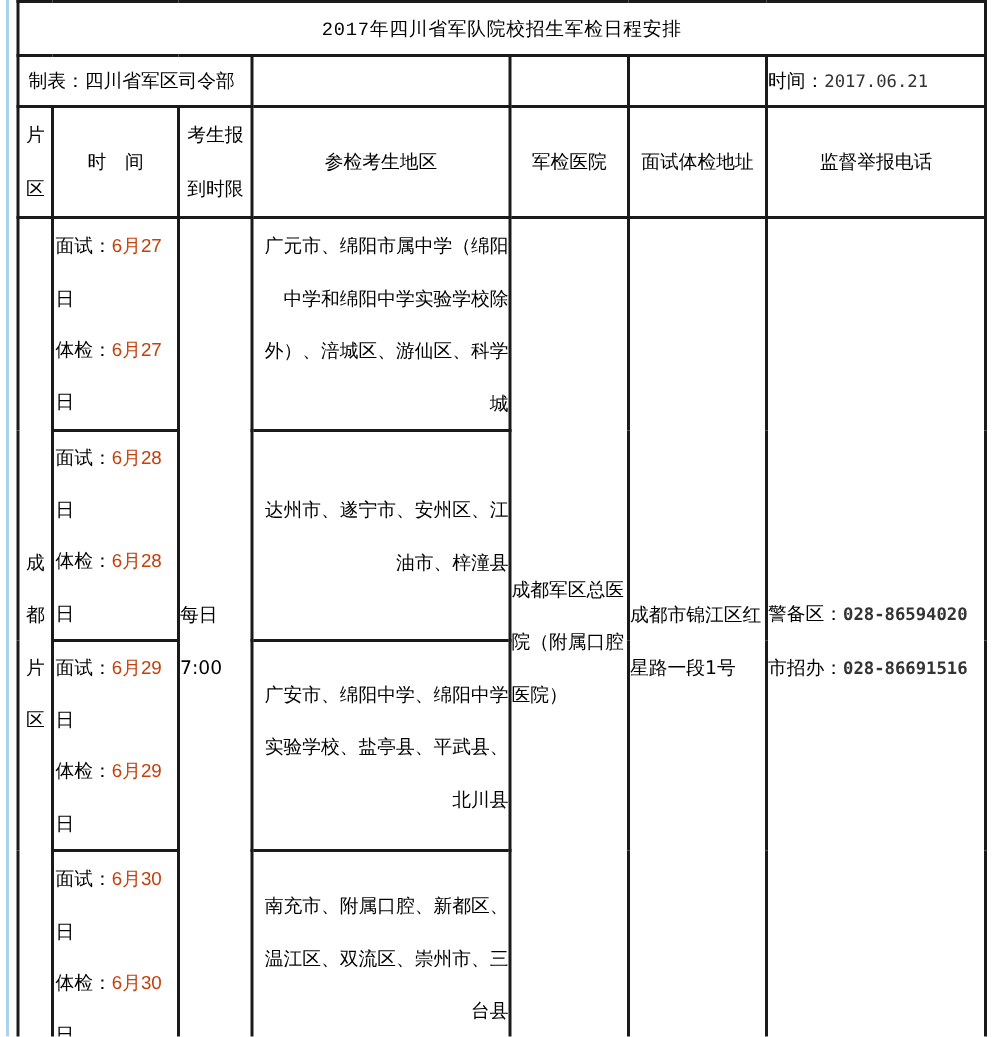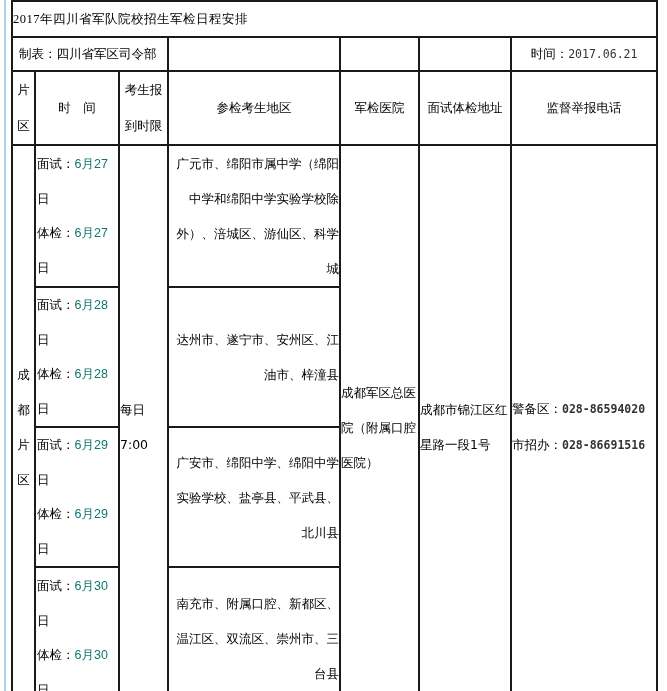--- a/index.html
+++ b/index.html
@@ -1,30 +1,30 @@
 <!DOCTYPE html>
 <html><head>
 <meta charset="utf-8">
 <style>
   html, body { margin: 0; padding: 0; background: #ffffff; }
   body { width: 667px; height: 691px; overflow: hidden; position: relative;
          font-family: "DejaVu Sans", "Liberation Sans", sans-serif; color: #000; }
   .leftline { position: absolute; left: 4px; top: 0; width: 2px; height: 691px; background: #a9d3ea; }
   table.sched { position: absolute; left: 11px; top: 0; border-collapse: collapse; table-layout: fixed; width: 645px; }
   table.sched td { border: 2px solid #1a1a1a; padding: 0; vertical-align: middle; font-size: 12.5px; overflow: hidden; }
-  .title { height: 34px; text-align: left; font-family: Liberation Serif, serif; font-size: 21px; letter-spacing: 0.5px; margin-left: 16px; }
+  .title { height: 34px; text-align: center; font-family: Liberation Mono, monospace; font-size: 21px; letter-spacing: 0.5px; margin-left: 16px; }
   .meta td { height: 32px; font-size: 12.5px; }
   .maker { padding-left: 6px !important; }
-  .date-cell { text-align: center; }
+  .date-cell { text-align: left; }
   .date-val { font-family: "DejaVu Sans Mono", "Liberation Mono", monospace; font-size: 11.5px; color: #333; }
   .hdr td { height: 66px; text-align: center; font-size: 13px; }
   .vert { line-height: 36px; }
   .area-col { text-align: center; line-height: 35px; font-size: 13px; }
   .time-cell { height: 134px; line-height: 34.5px; padding-left: 1px !important; font-size: 12.5px; }
-  .time-cell .num { font-family: "Liberation Sans", sans-serif; color: #0f766e; }
+  .time-cell .num { font-family: "Liberation Sans", sans-serif; color: #c2410c; }
   .report-cell { line-height: 35px; font-size: 12.5px; vertical-align: middle; }
   .region-cell { line-height: 35px; font-size: 12.5px; padding-left: 1px !important; text-align: right; }
   .hosp-cell, .addr-cell, .phone-cell { line-height: 35px; font-size: 12.5px; }
   .phone-val { font-family: "DejaVu Sans Mono", "Liberation Mono", monospace; font-size: 11.5px; color: #333; font-weight: bold; }
   .last td { height: 140px; }
 </style>
 </head>
 <body>
 
 <div class="leftline"></div>

